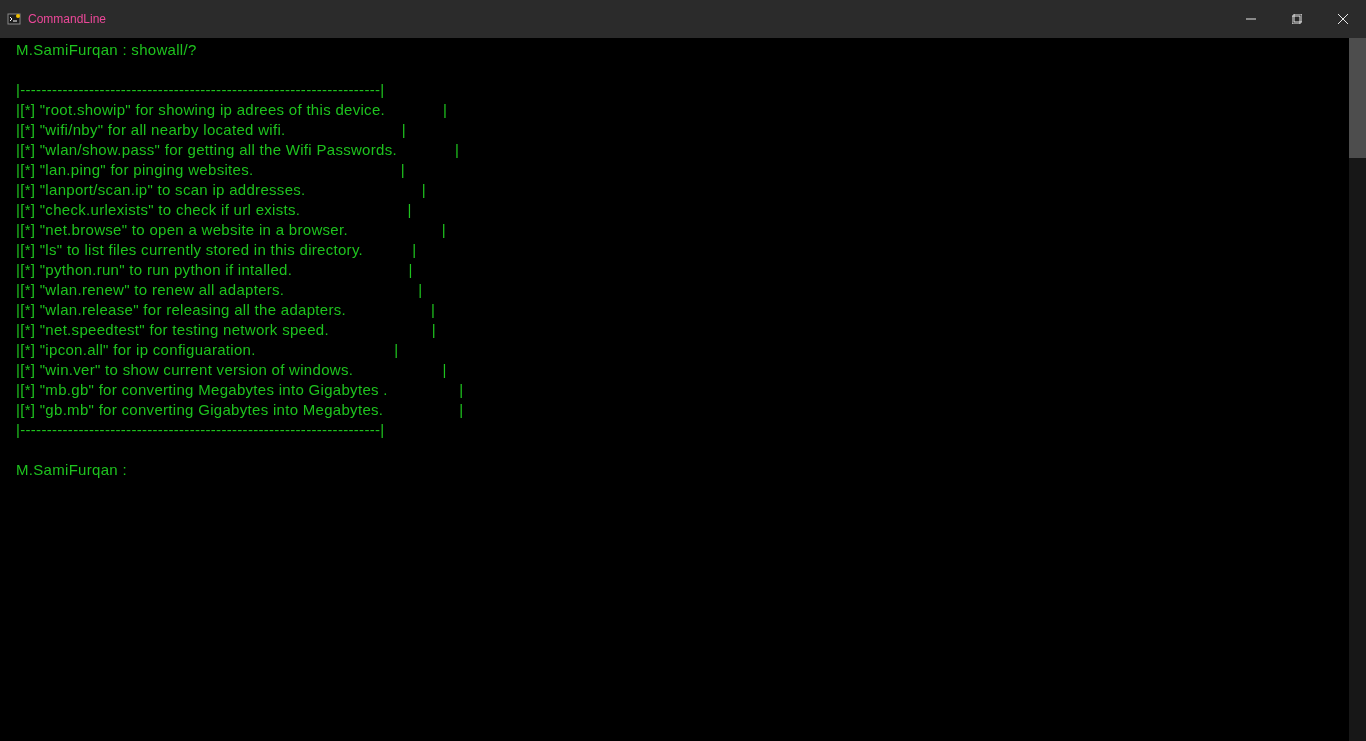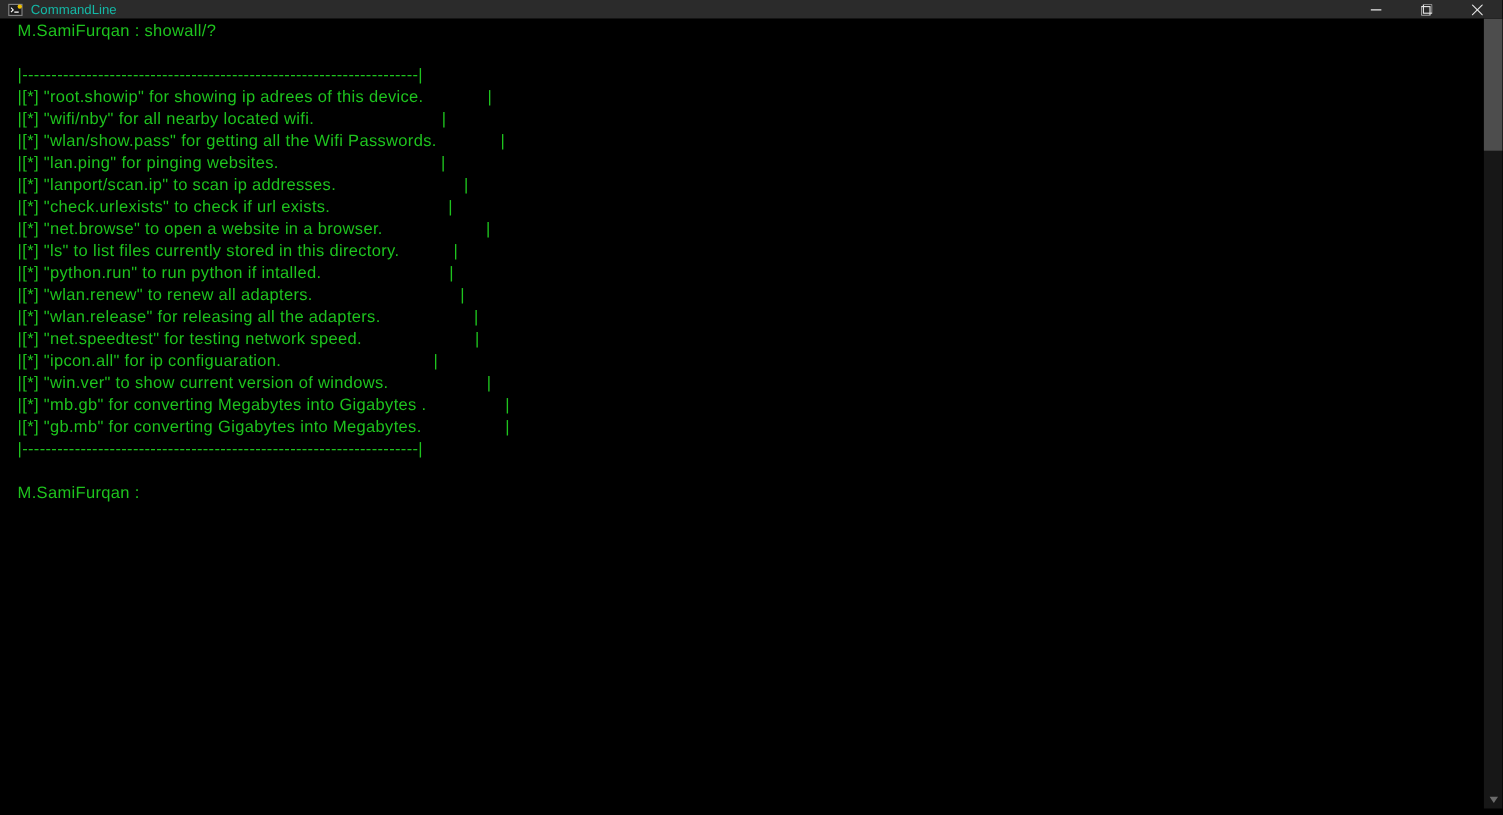--- a/index.html
+++ b/index.html
@@ -1,21 +1,21 @@
 <!DOCTYPE html>
 <html><head>
   <meta charset="utf-8">
   <style>
     * { margin: 0; padding: 0; box-sizing: border-box; }
     html, body { width: 1366px; height: 741px; overflow: hidden; font-family: Consolas, 'Courier New', monospace; }
     body { background: #000; }
 
     .titlebar {
-      display: flex; align-items: center; height: 17px;
-      background: #2b2b2b; color: #14b8a6; font-family: 'Segoe UI', Tahoma, sans-serif;
+      display: flex; align-items: center; height: 38px;
+      background: #2b2b2b; color: #ec4899; font-family: 'Segoe UI', Tahoma, sans-serif;
       font-size: 12px; user-select: none;
     }
     .titlebar .app-icon {
       width: 16px; height: 16px; margin: 0 6px; display: inline-flex;
       align-items: center; justify-content: center; font-size: 10px;
     }
     .titlebar .title { flex: 0 0 auto; }
     .titlebar .spacer { flex: 1 1 auto; }
     .titlebar .win-btn {
       width: 46px; height: 23px; display: inline-flex;

